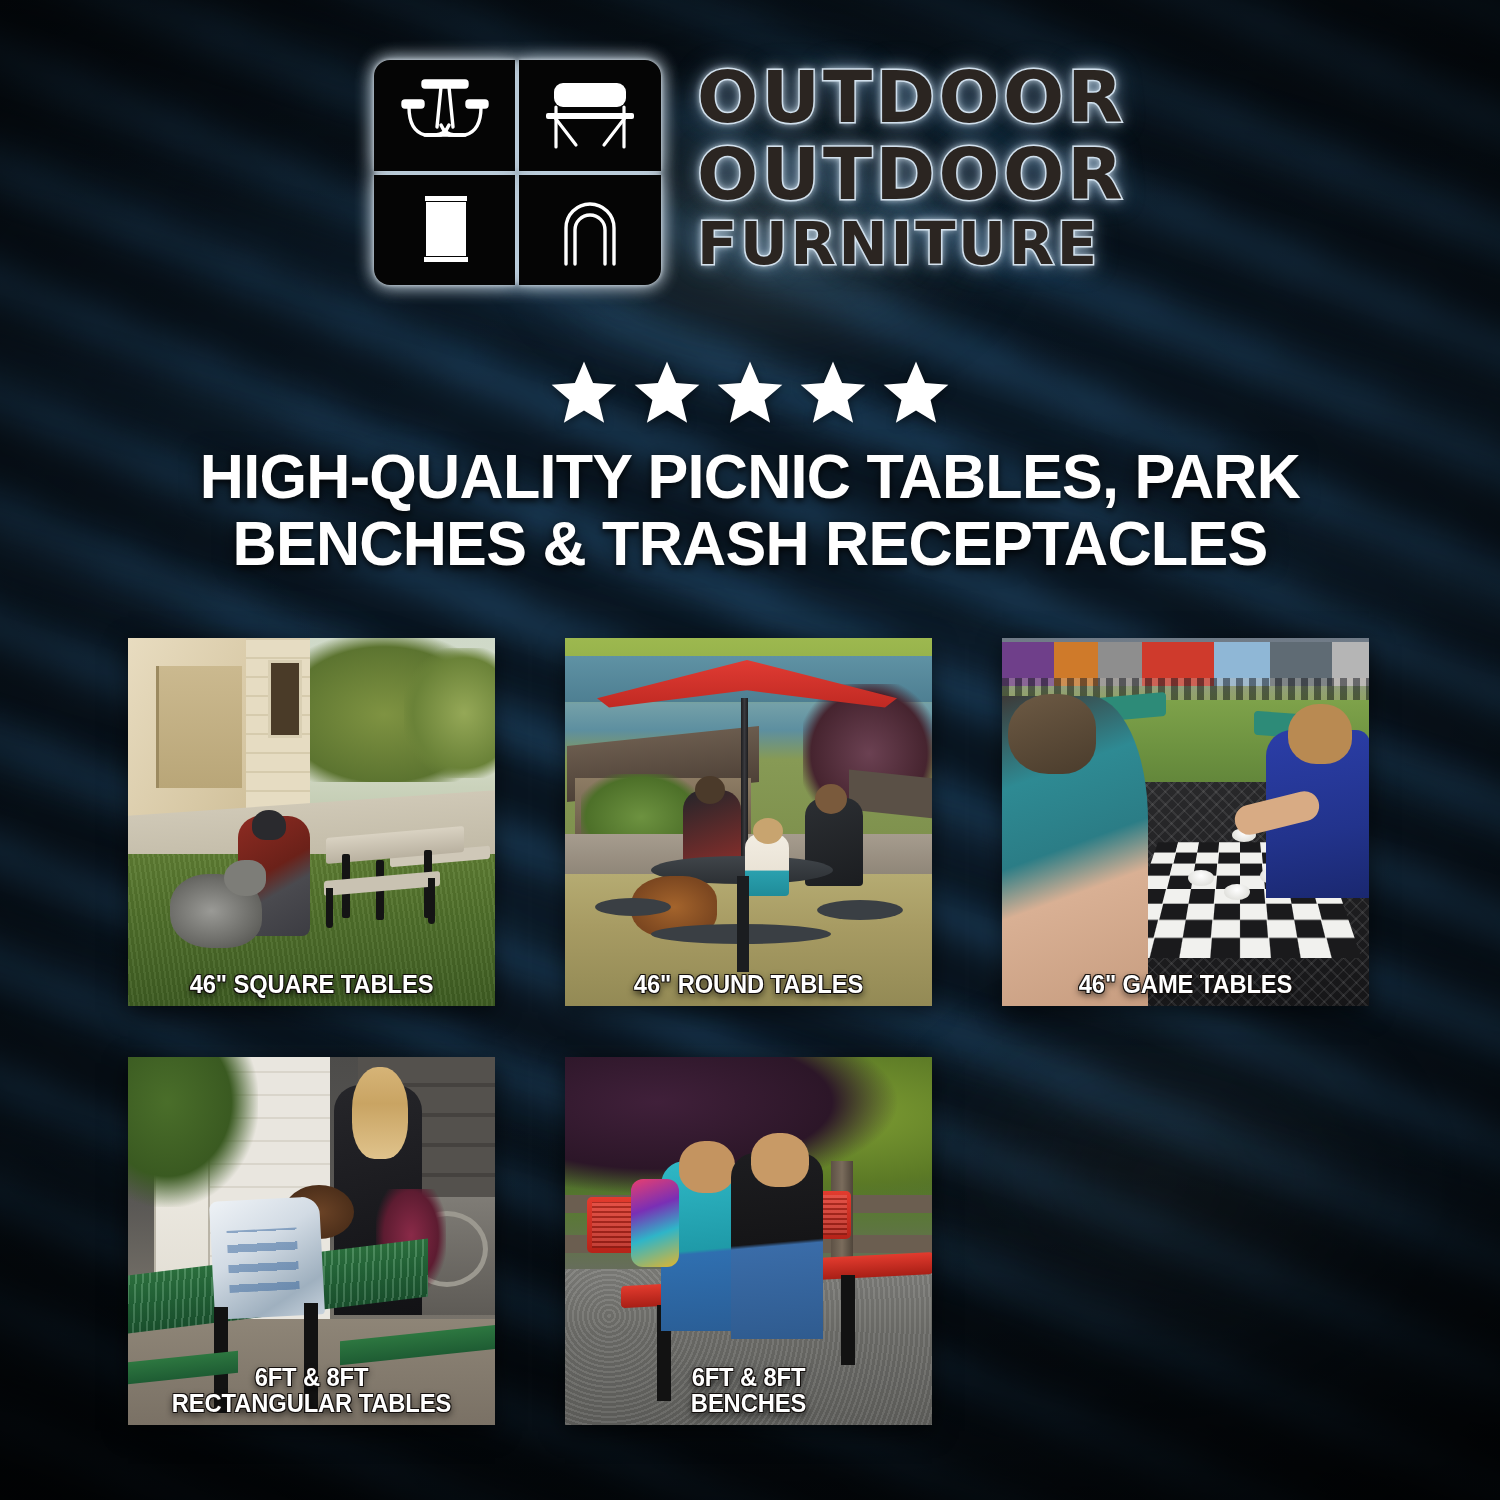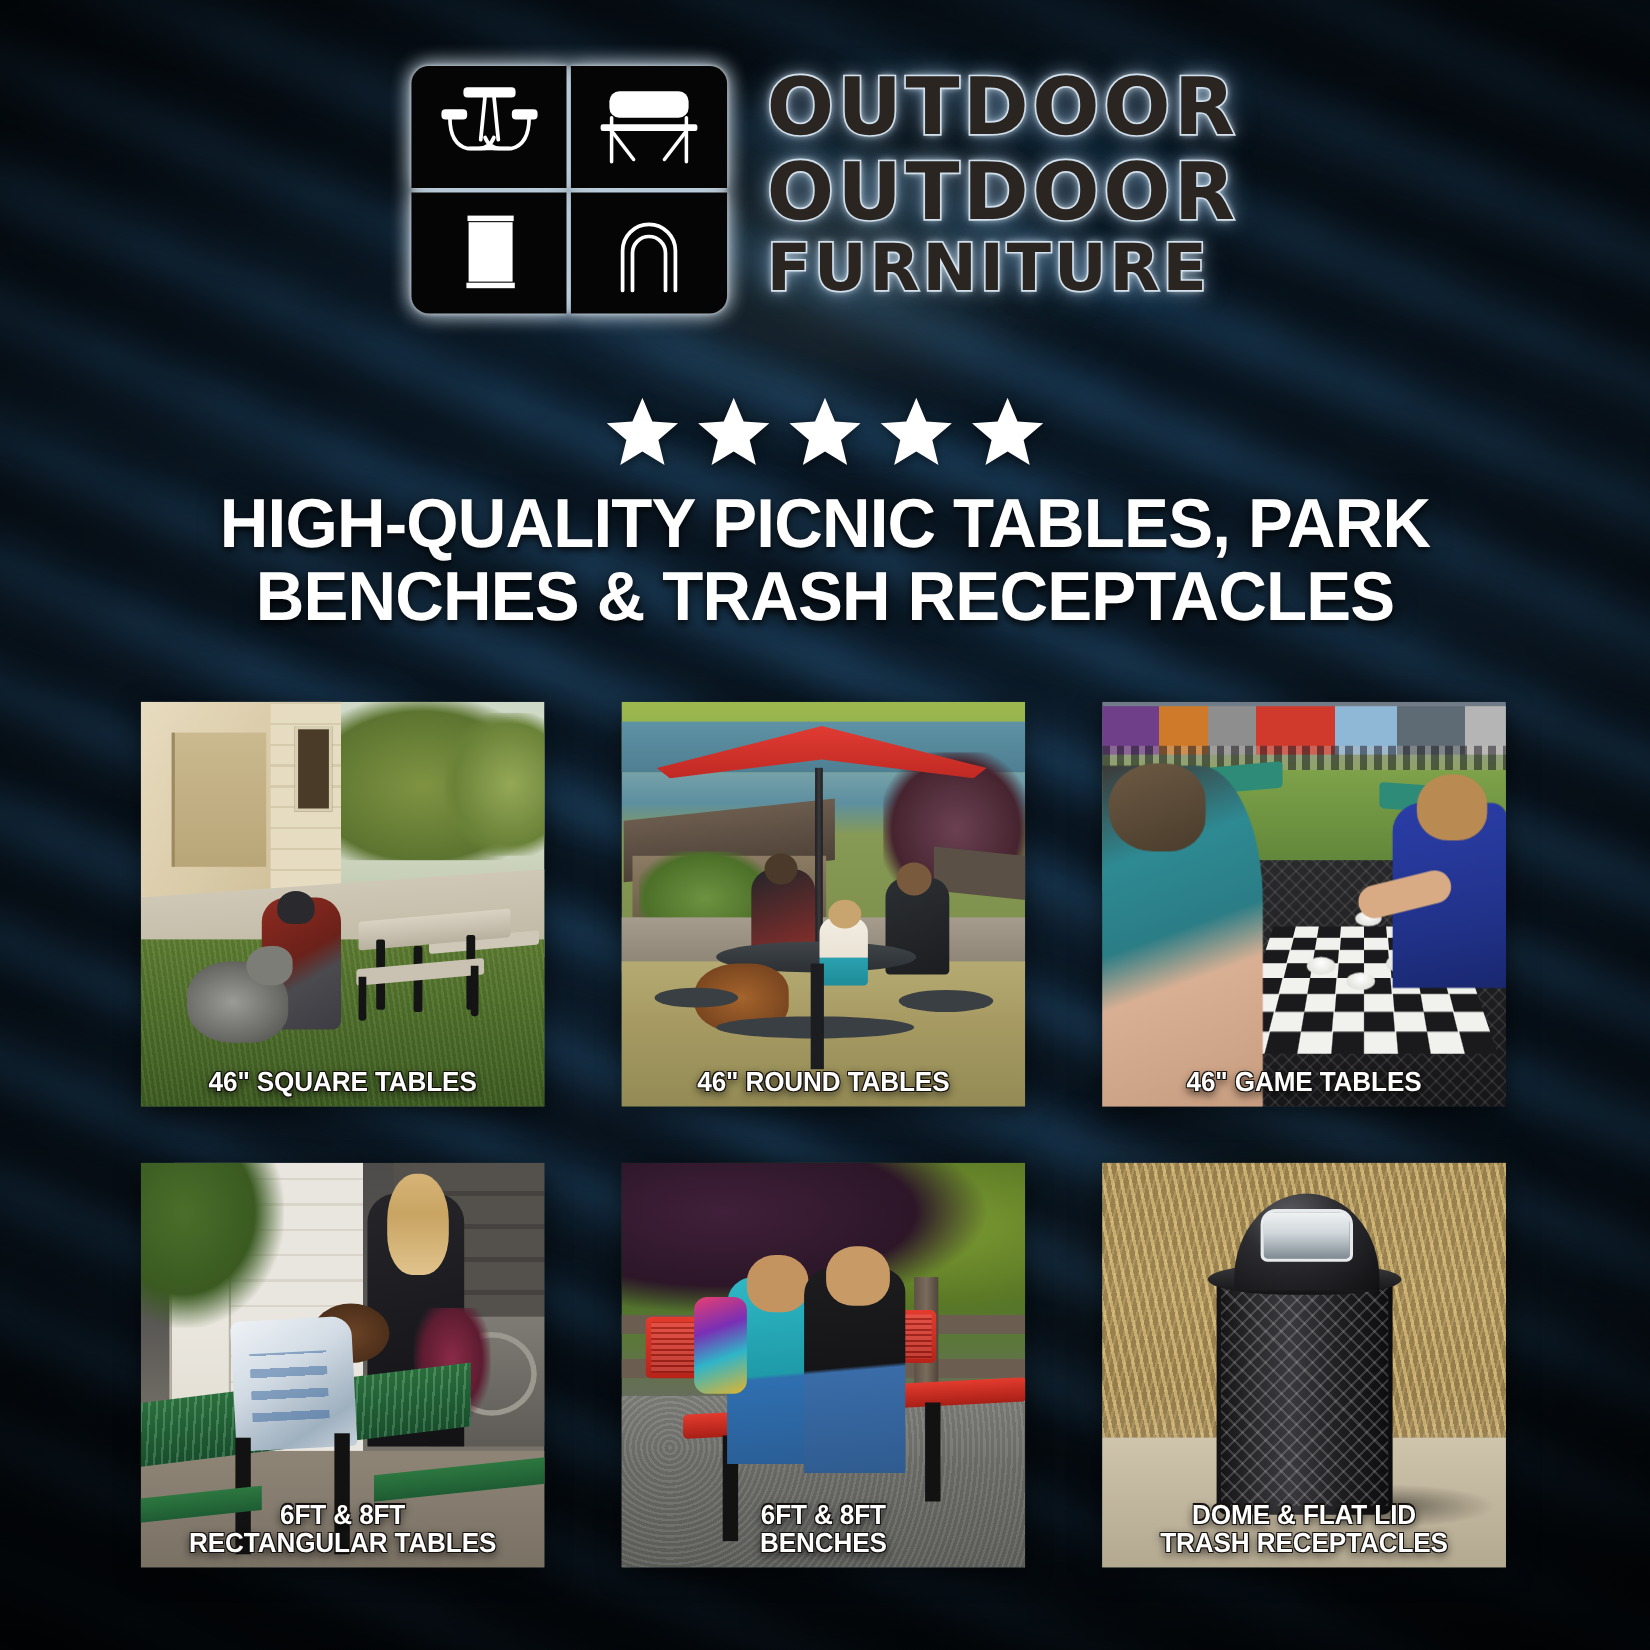--- a/index.html
+++ b/index.html
@@ -562,31 +562,15 @@
         <div class="layer t5-pack"></div>
         <div class="layer t5-boy2"></div>
         <div class="layer t5-boy2h"></div>
       </div>
       <div class="tile-caption">
         <span>6FT &amp; 8FT</span>
         <span class="cap2">BENCHES</span>
       </div>
     </div>
 
-    <div class="tile">
-      <div class="tile-photo">
-        <div class="layer t6-bg sky"></div>
-        <div class="layer t6-grass"></div>
-        <div class="layer t6-path"></div>
-        <div class="layer t6-shad"></div>
-        <div class="layer t6-can"></div>
-        <div class="layer t6-rim"></div>
-        <div class="layer t6-dome"></div>
-        <div class="layer t6-open"></div>
-      </div>
-      <div class="tile-caption">
-        <span>DOME &amp; FLAT LID</span>
-        <span class="cap2">TRASH RECEPTACLES</span>
-      </div>
-    </div>
 
   </div>
 </div>
 
 </body></html>

